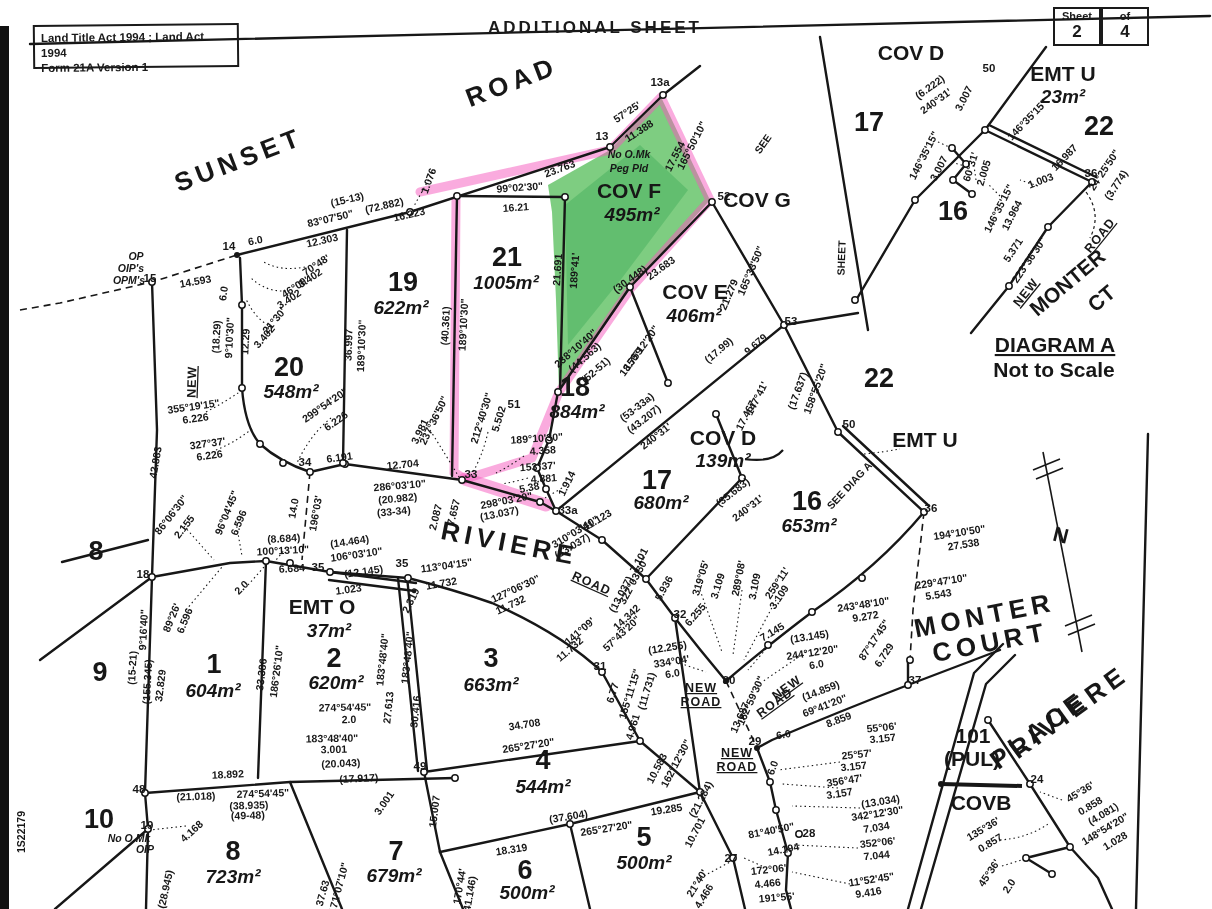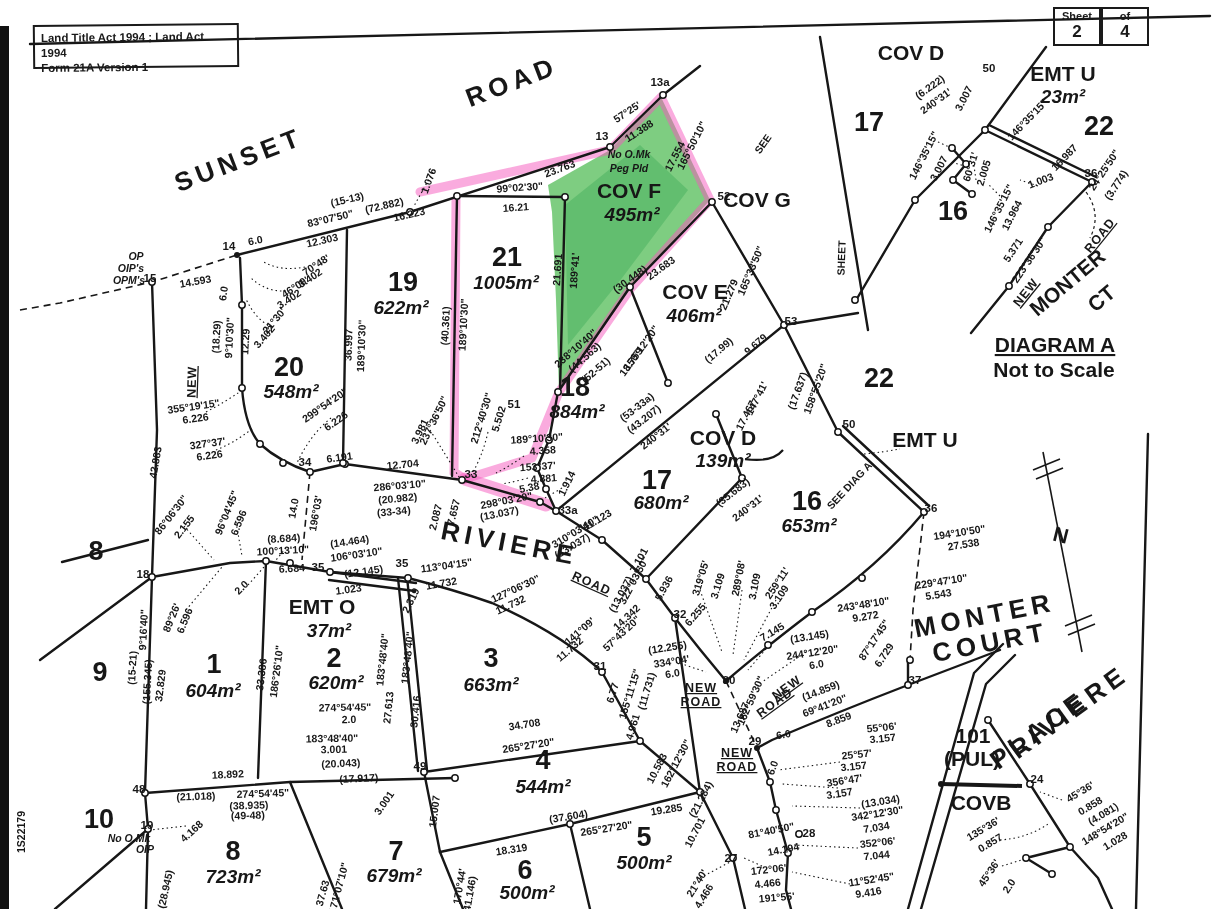--- a/index.html
+++ b/index.html
@@ -570,20 +570,21 @@
       </g>
   </svg>
 
   <div class="edge-bar"></div>
 
   <div class="form-box">
     <div>Land Title Act 1994 ;  Land Act 1994</div>
     <div>Form 21A Version 1</div>
   </div>
 
+  <div class="page-title">ADDITIONAL  SHEET</div>
 
   <div class="sheet-box">
     <div class="sheet-cell">
       <div class="lab">Sheet</div>
       <div class="val">2</div>
     </div>
     <div class="sheet-cell">
       <div class="lab">of</div>
       <div class="val">4</div>
     </div>

